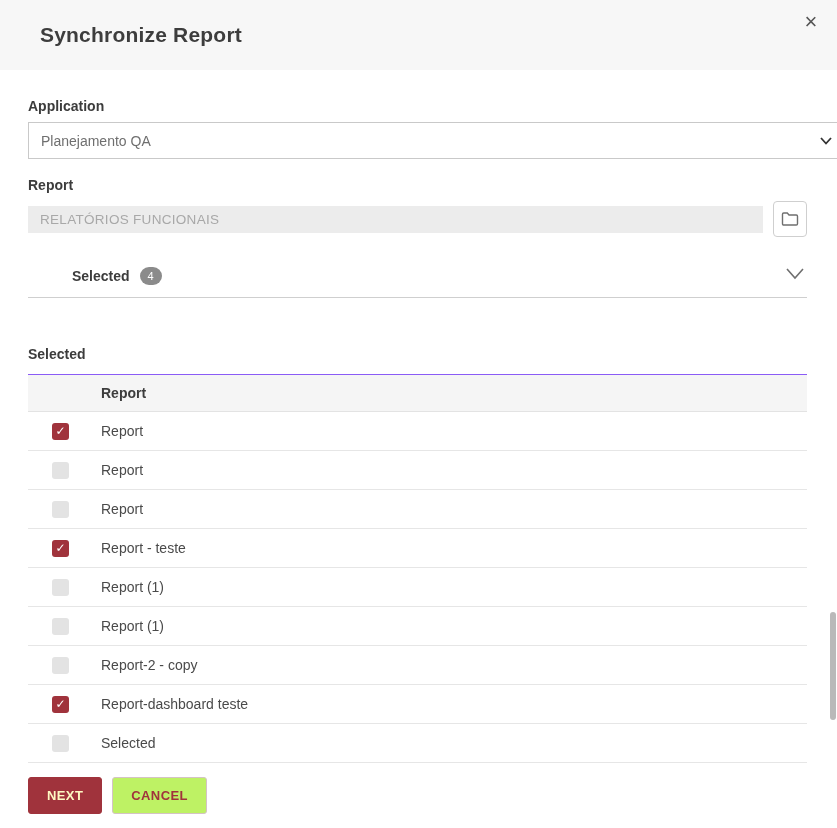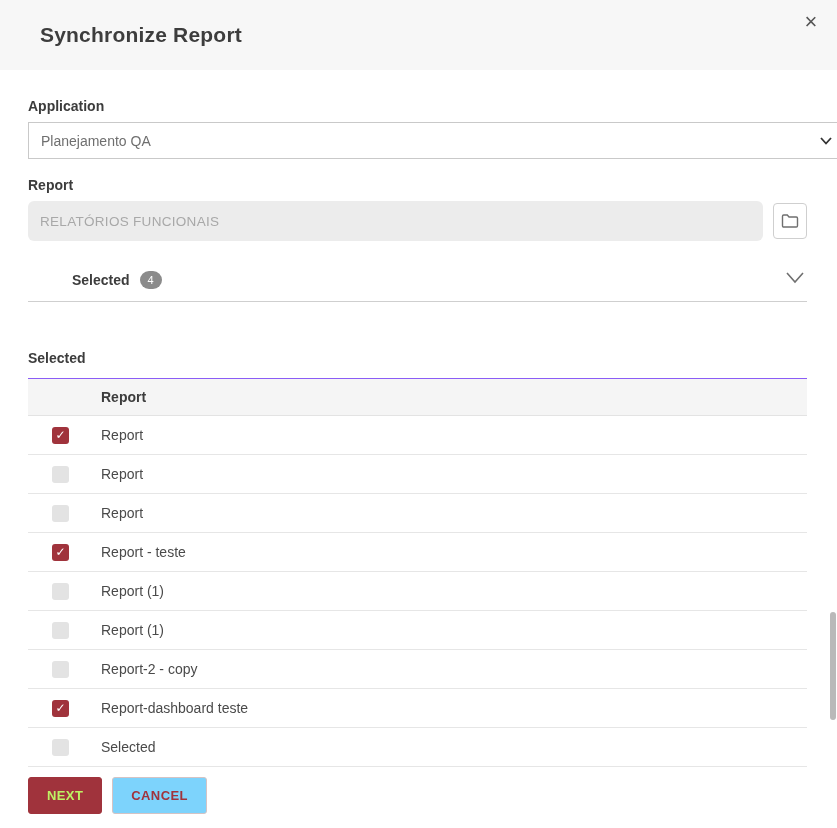--- a/index.html
+++ b/index.html
@@ -70,24 +70,24 @@
     right: 10px; top: 50%;
     transform: translateY(-50%);
     width: 12px; height: 8px;
   }
 
   
   .folder-row { display: flex; align-items: center; gap: 10px; margin-bottom: 30px; }
   .folder-input {
     flex: 0 0 auto;
     width: 735px;
-    height: 40px;
+    height: 27px;
     background: #ececec;
     border: none;
-    border-radius: 6px;
+    border-radius: 0;
     display: flex;
     align-items: center;
     padding: 0 12px;
   }
   .folder-value { font-size: 13.5px; color: #a8a8a8; letter-spacing: 0.3px; }
   .folder-btn {
     width: 36px; height: 36px;
     border: 1px solid #cfcfcf;
     border-radius: 4px;
     background: #fff;
@@ -168,22 +168,22 @@
   .btn {
     height: 37px;
     padding: 0 18px;
     font-size: 13px;
     font-weight: 700;
     letter-spacing: 0.4px;
     border-radius: 3px;
     cursor: pointer;
     font-family: "Liberation Sans", sans-serif;
   }
-  .btn-next { background: var(--accent, #a0333c); color: #bef264; border: 1px solid var(--accent, #a0333c); }
-  .btn-cancel { background: #7dd3fc; color: var(--accent, #a0333c); border: 1px solid #d4c3c4; }
+  .btn-next { background: var(--accent, #a0333c); color: #fef9c3; border: 1px solid var(--accent, #a0333c); }
+  .btn-cancel { background: #bef264; color: var(--accent, #a0333c); border: 1px solid #d4c3c4; }
 
   
   .scrollbar-thumb {
     position: absolute;
     right: 1px;
     top: 612px;
     width: 6px;
     height: 108px;
     background: #b9b9b9;
     border-radius: 3px;

